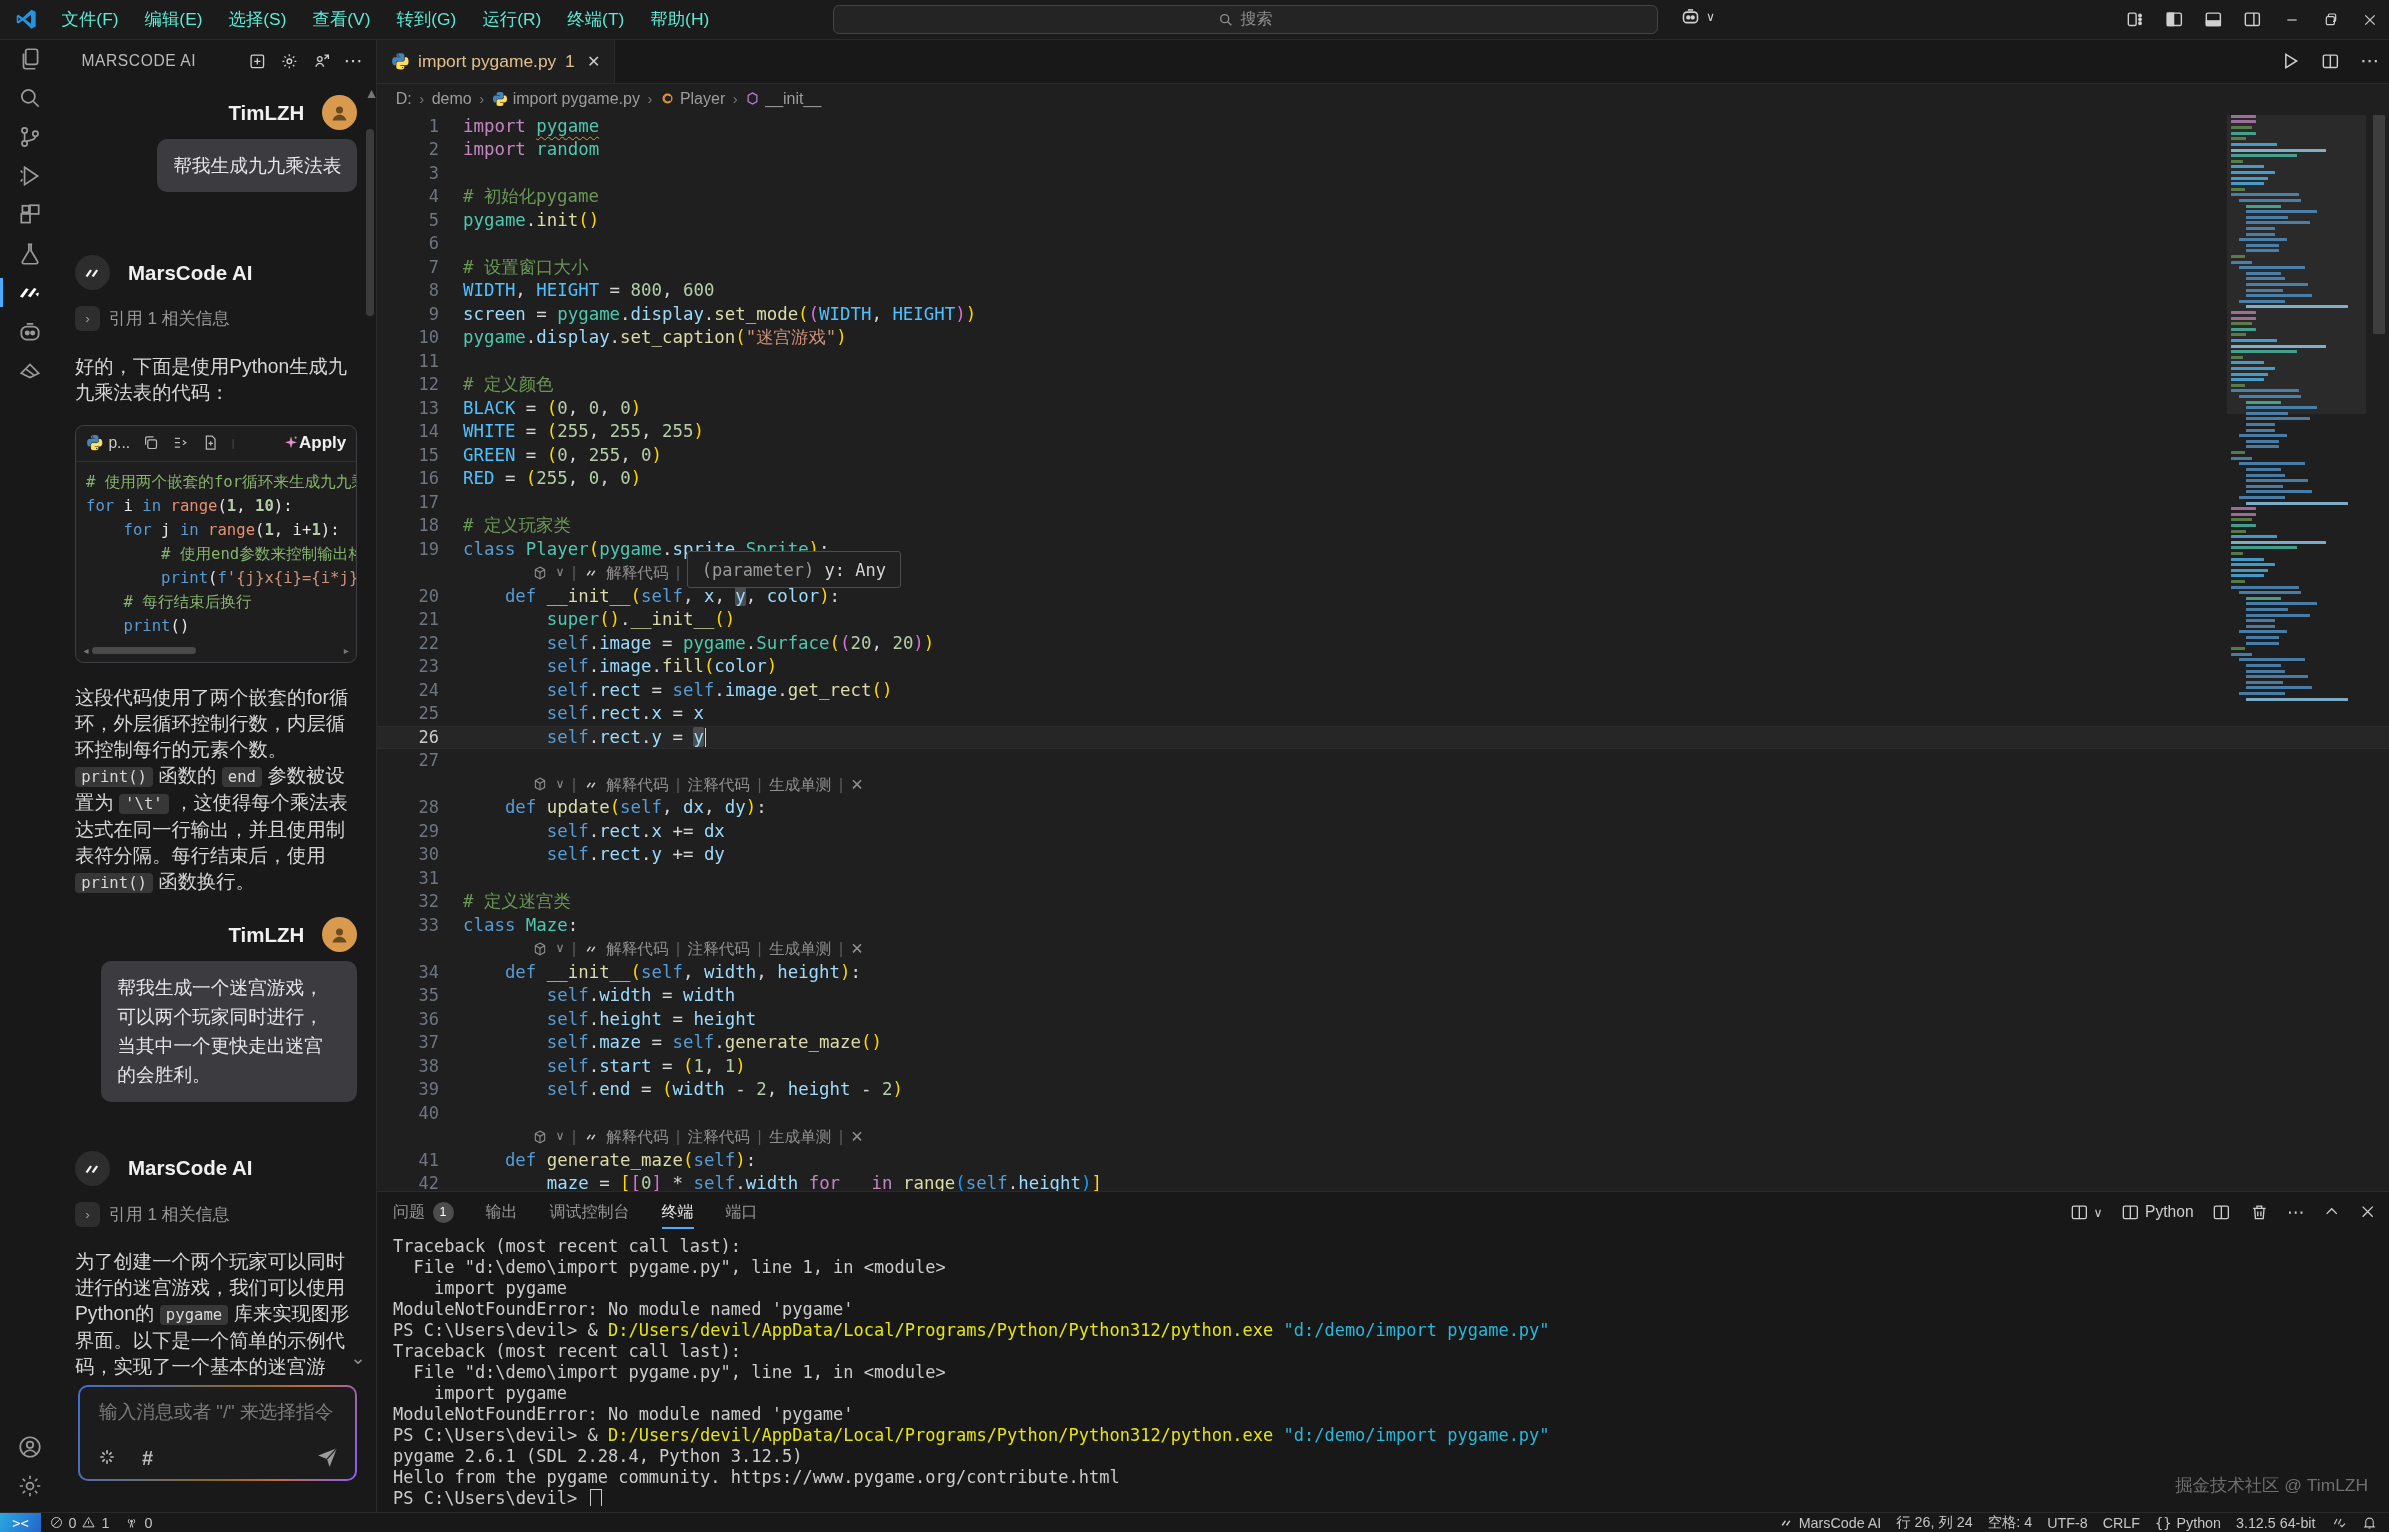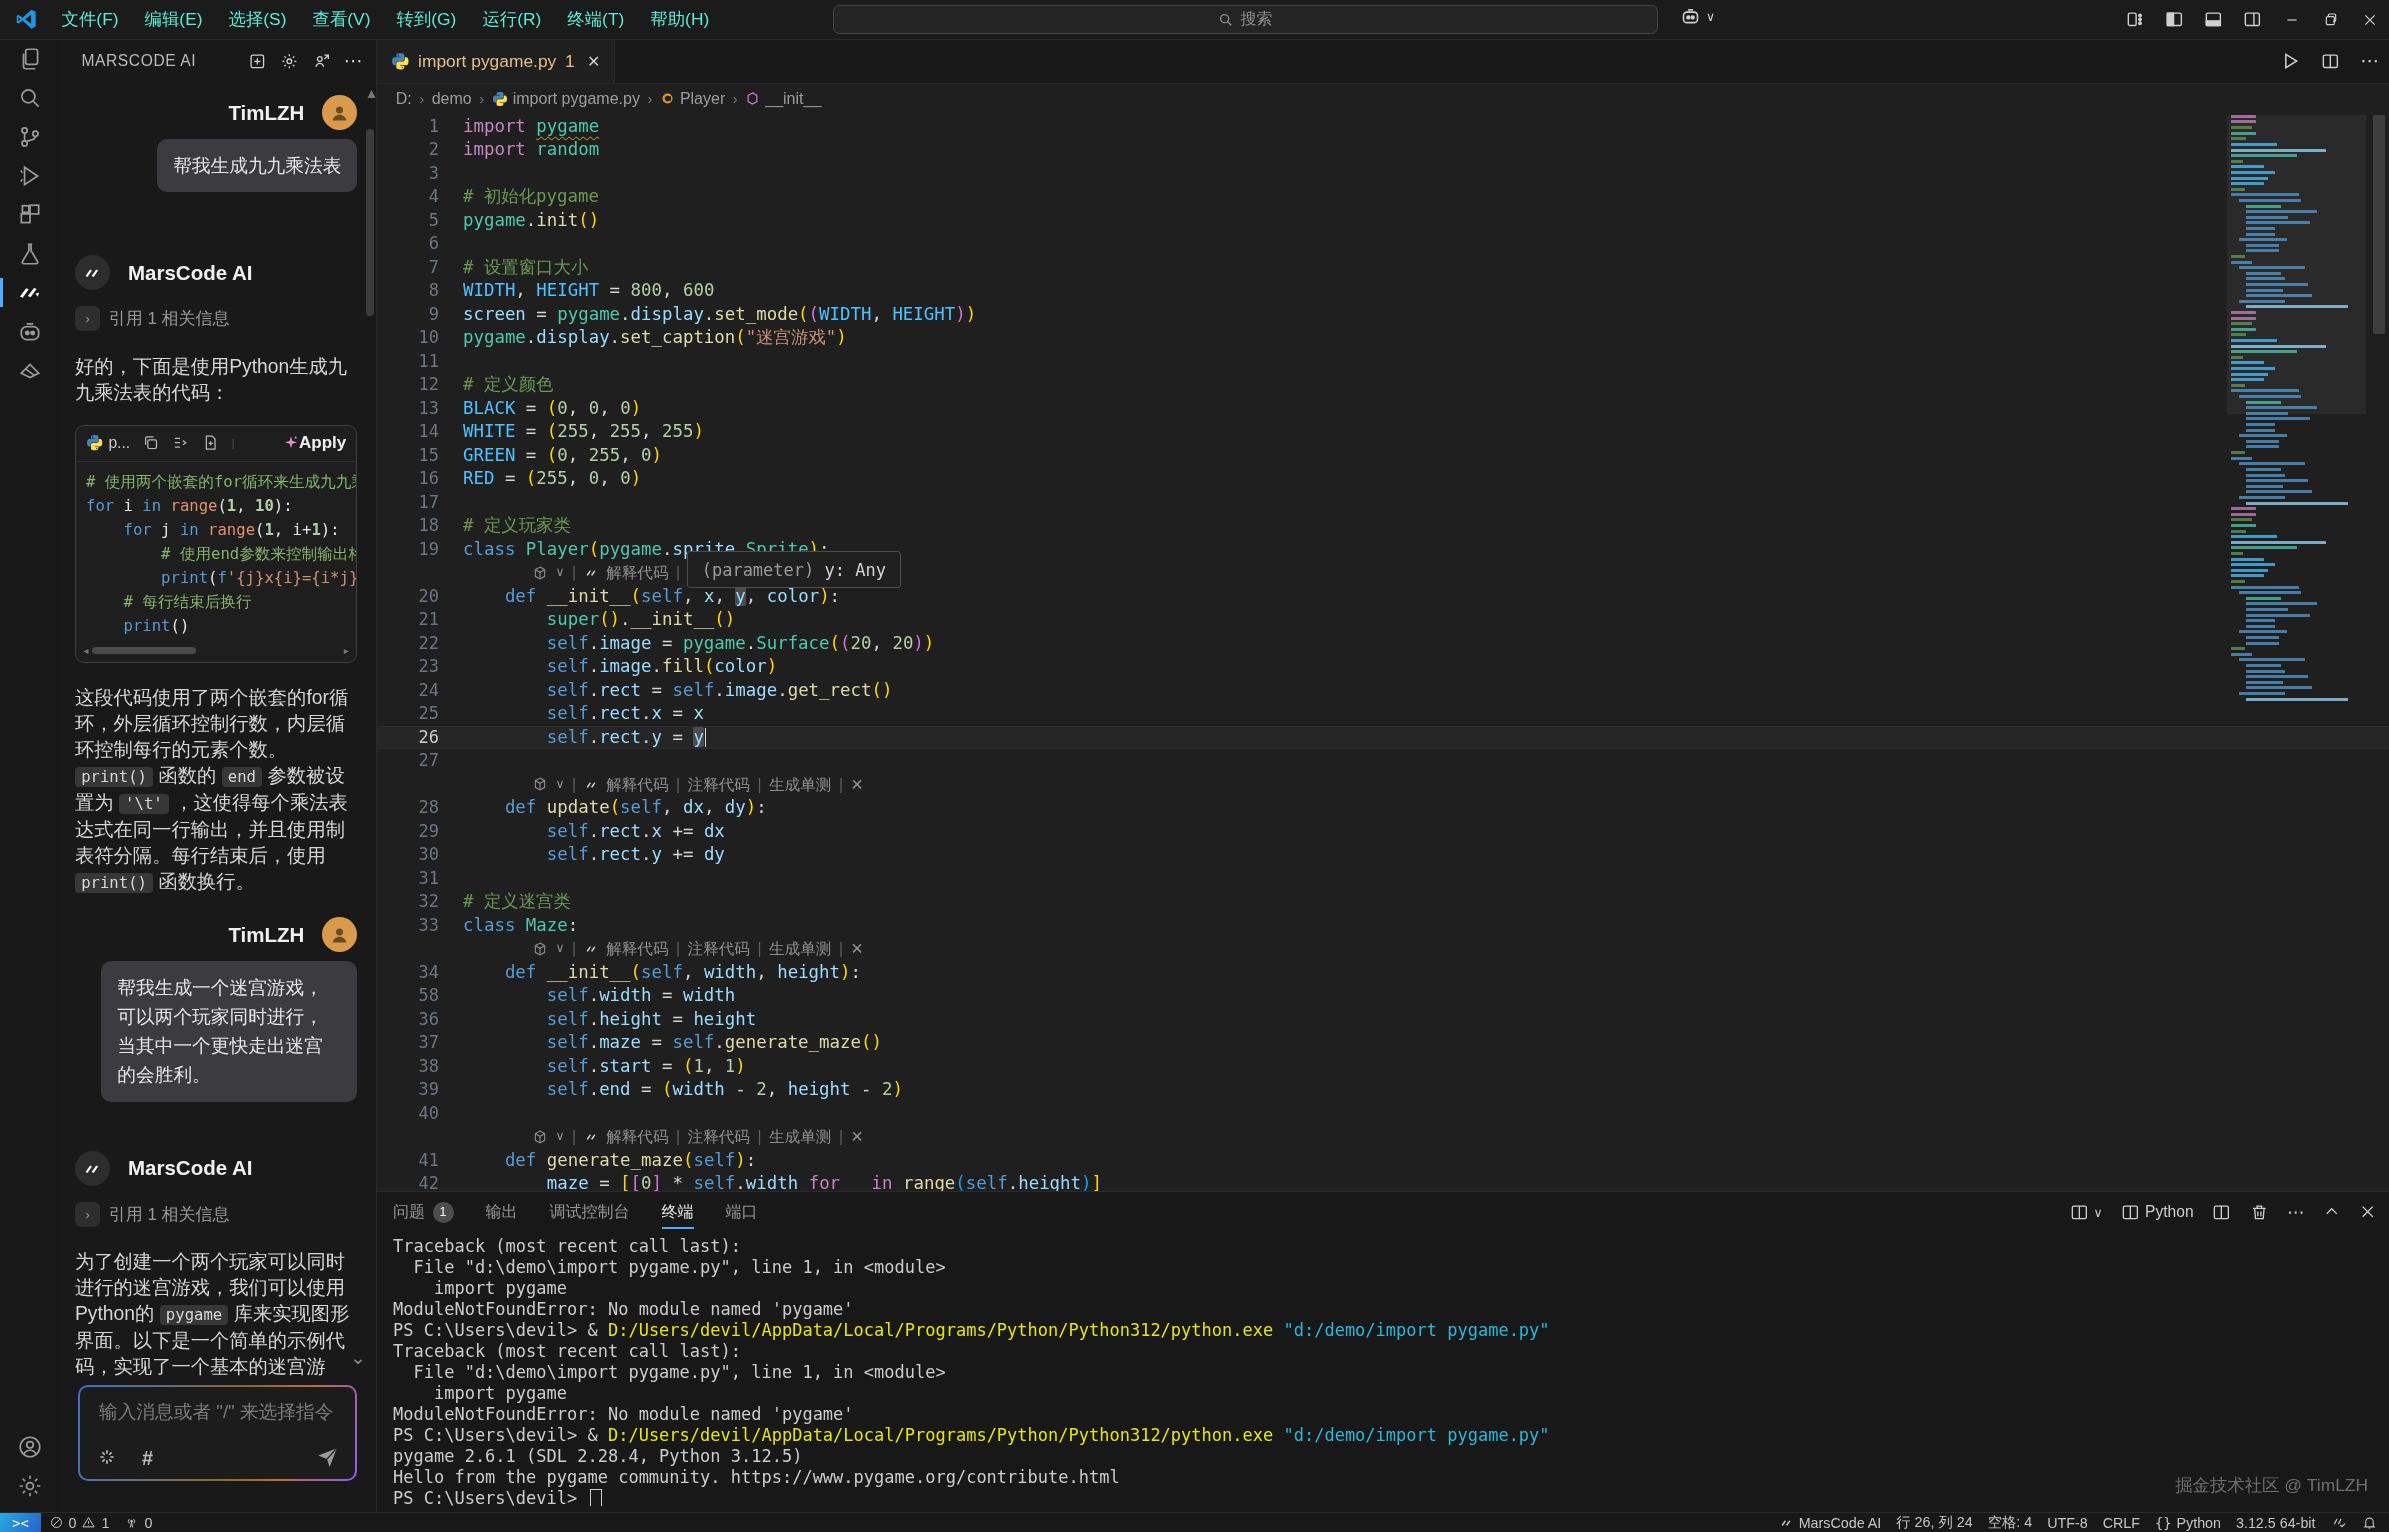--- a/index.html
+++ b/index.html
@@ -687,21 +687,21 @@
                 <path d="M5 7l7 4 7-4M12 11v10"></path>
               </svg></span><span style="font-size: 12.4px;">∨</span><span class="lens-sep">|</span><span><svg width="15" height="15" viewBox="0 0 24 24">
                 <path fill="#cfcfcf" d="M4 16 9.2 8.6l2.2 1L6.4 17zM11 16l5.2-7.4 2.2 1L13.4 17z"></path>
               </svg></span><span class="lens-action">解释代码</span><span class="lens-sep">|</span><span class="lens-action">注释代码</span><span class="lens-sep">|</span><span class="lens-action">生成单测</span><span class="lens-sep">|</span><span class="lens-action">✕</span></div>
         </div>
         <div class="code-row">
           <div class="gutter">34</div>
           <div class="row-body"><span class="tk tk-op">    </span><span class="tk tk-df">def</span><span class="tk tk-op"> </span><span class="tk tk-fn">__init__</span><span class="tk tk-b1">(</span><span class="tk tk-df">self</span><span class="tk tk-op">, </span><span class="tk tk-pr">width</span><span class="tk tk-op">, </span><span class="tk tk-pr">height</span><span class="tk tk-b1">)</span><span class="tk tk-op">:</span></div>
         </div>
         <div class="code-row">
-          <div class="gutter">58</div>
+          <div class="gutter">35</div>
           <div class="row-body"><span class="tk tk-op">        </span><span class="tk tk-df">self</span><span class="tk tk-op">.</span><span class="tk tk-pr">width</span><span class="tk tk-op"> = </span><span class="tk tk-pr">width</span></div>
         </div>
         <div class="code-row">
           <div class="gutter">36</div>
           <div class="row-body"><span class="tk tk-op">        </span><span class="tk tk-df">self</span><span class="tk tk-op">.</span><span class="tk tk-pr">height</span><span class="tk tk-op"> = </span><span class="tk tk-pr">height</span></div>
         </div>
         <div class="code-row">
           <div class="gutter">37</div>
           <div class="row-body"><span class="tk tk-op">        </span><span class="tk tk-df">self</span><span class="tk tk-op">.</span><span class="tk tk-pr">maze</span><span class="tk tk-op"> = </span><span class="tk tk-df">self</span><span class="tk tk-op">.</span><span class="tk tk-fn">generate_maze</span><span class="tk tk-b1">()</span></div>
         </div>

